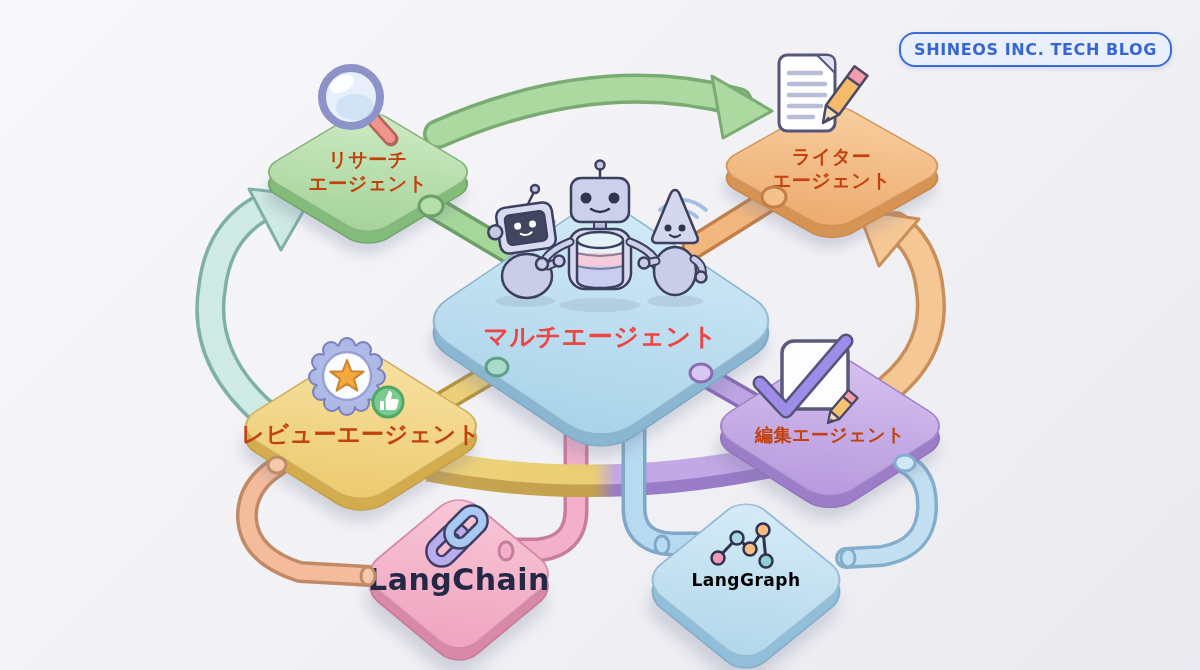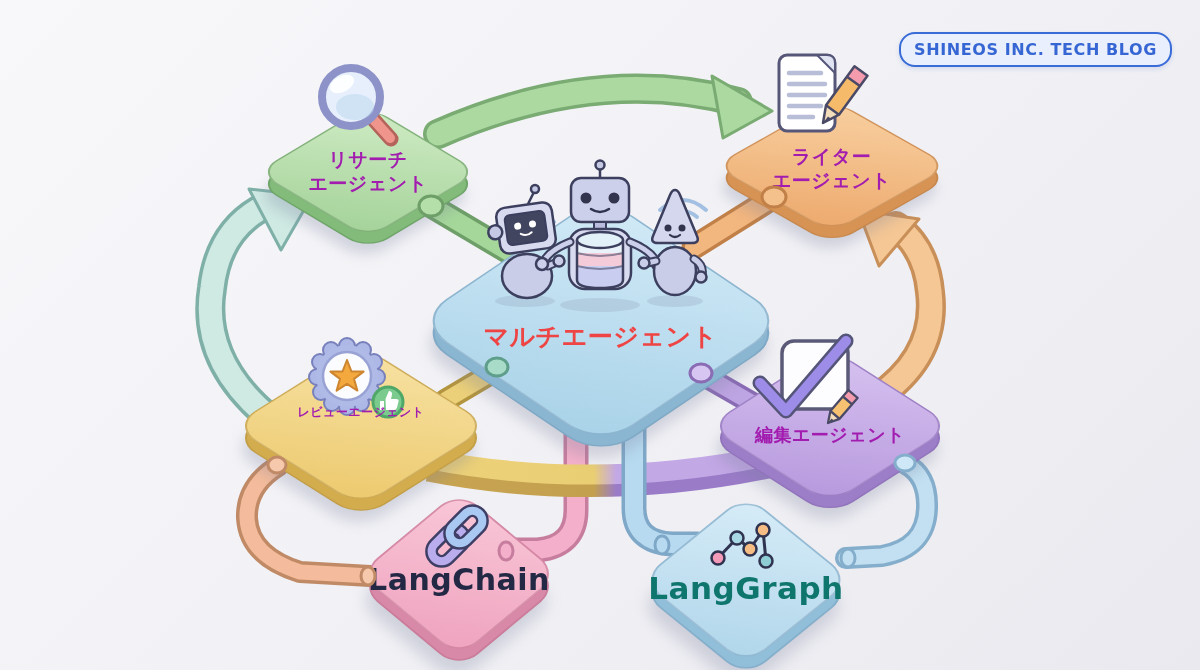--- a/index.html
+++ b/index.html
@@ -24,21 +24,21 @@
     transform:translate(-50%,calc(-50% + 12px)) scaleY(var(--k)) rotate(45deg);
     background:var(--depth);border:2px solid var(--bord);
     box-shadow:10px 14px 16px rgba(120,125,155,.28);
   }
   .node .face{
     transform:translate(-50%,-50%) scaleY(var(--k)) rotate(45deg);
     background:var(--face);border:2px solid var(--bord);
   }
   .node .label{
     position:absolute;left:0;right:0;text-align:center;
-    font-weight:bold;color:#a21caf;letter-spacing:.5px;white-space:nowrap;
+    font-weight:bold;color:#c2410c;letter-spacing:.5px;white-space:nowrap;
   }
   .node .icon{position:absolute;}
 
   #node-research{left:256px;top:105px;width:224px;height:134px;
     --s:158px;--k:0.598;--r:28px;
     --face:linear-gradient(145deg,#cfebc4,#a3d298);--depth:#82bb7a;--bord:rgba(98,148,92,.55);}
   #node-research .label{top:42px;font-size:19px;line-height:1.28;}
 
   #node-writer{left:713px;top:100px;width:237px;height:132px;
     --s:168px;--k:0.565;--r:30px;
@@ -46,36 +46,36 @@
   #node-writer .label{top:44px;font-size:19px;line-height:1.28;}
 
   #node-multi{left:413px;top:194px;width:375px;height:253px;
     --s:265px;--k:0.675;--r:46px;
     --face:linear-gradient(150deg,#d2eaf7,#a8d2e8);--depth:#8ab6d1;--bord:rgba(120,160,190,.6);}
   #node-multi .label{top:126px;font-size:25px;color:#ef4444;}
 
   #node-review{left:231px;top:344px;width:260px;height:163px;
     --s:184px;--k:0.627;--r:34px;
     --face:linear-gradient(145deg,#f7e2a4,#ecc96d);--depth:#d3ac4d;--bord:rgba(185,150,70,.6);}
-  #node-review .label{top:60px;font-size:12px;}
+  #node-review .label{top:75px;font-size:23px;}
 
   #node-edit{left:706px;top:347px;width:248px;height:158px;
     --s:175px;--k:0.637;--r:33px;
     --face:linear-gradient(145deg,#d7c2f0,#b698dd);--depth:#9c7dc8;--bord:rgba(140,110,180,.6);}
   #node-edit .label{top:76px;font-size:18px;}
 
   #node-langchain{left:358px;top:490px;width:202px;height:168px;
     --s:143px;--k:0.832;--r:27px;
     --face:linear-gradient(145deg,#f9c8d8,#efa2be);--depth:#d889a7;--bord:rgba(195,115,145,.6);}
   #node-langchain .label{top:72px;font-size:30px;color:#232945;}
 
   #node-langgraph{left:640px;top:494px;width:212px;height:172px;
     --s:150px;--k:0.811;--r:28px;
     --face:linear-gradient(145deg,#d7ecf8,#b0d6ea);--depth:#91bed8;--bord:rgba(125,165,195,.6);}
-  #node-langgraph .label{top:76px;font-size:31px;color:#0f766e;}
+  #node-langgraph .label{top:76px;font-size:17px;color:#000000;}
 
   
   .badge{
     position:absolute;top:32px;right:28px;
     border:2.5px solid #3a6cd8;border-radius:16px;
     background:#e9effc;color:#3566d3;
     font-size:16px;font-weight:bold;letter-spacing:.6px;
     padding:6px 13px;box-shadow:0 2px 5px rgba(80,110,200,.18);
   }
 </style>

